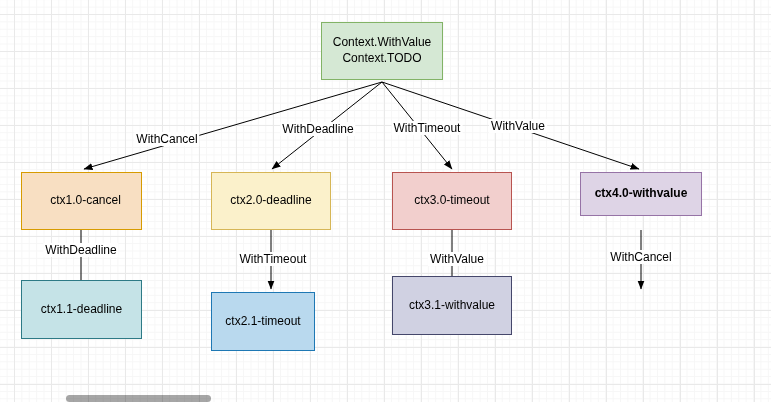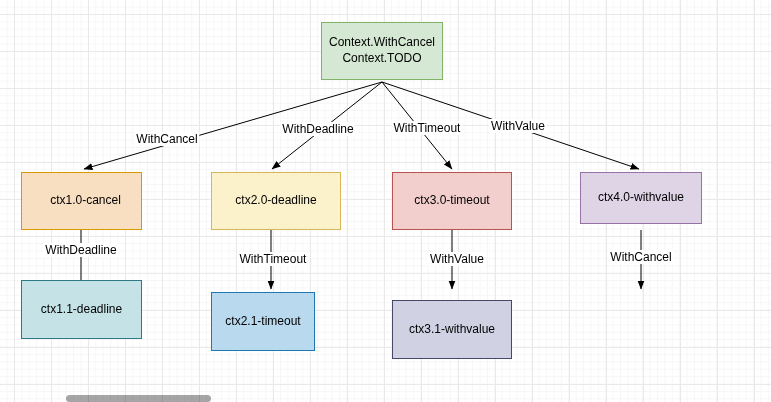--- a/index.html
+++ b/index.html
@@ -22,26 +22,26 @@
   svg.edges{position:absolute;left:0;top:0;width:771px;height:402px;}
   .node{
     position:absolute;box-sizing:border-box;
     border:1px solid #666;
     display:flex;align-items:center;justify-content:center;
     text-align:center;font-size:12px;color:#000;line-height:1.3;
     white-space:pre-line;
   }
   .node-root {left:321px;top:22px; width:122px;height:58px;}
   .node-c10  {left:21px; top:172px;width:121px;height:58px;padding-left:8px;}
-  .node-c20  {left:211px;top:172px;width:130px;height:58px;}
+  .node-c20  {left:211px;top:172px;width:120px;height:58px;}
   .node-c30  {left:392px;top:172px;width:120px;height:58px;}
-  .node-c40  {left:580px;top:172px;width:122px;height:52px;}
+  .node-c40  {left:580px;top:172px;width:122px;height:44px;font-weight:bold;}
   .node-c11  {left:21px; top:280px;width:121px;height:59px;}
   .node-c21  {left:211px;top:292px;width:104px;height:59px;}
-  .node-c31  {left:392px;top:300px;width:120px;height:59px;}
+  .node-c31  {left:392px;top:276px;width:120px;height:59px;}
   .node-c41  {left:580px;top:292px;width:122px;height:59px;}
   .edge-label{
     position:absolute;transform:translate(-50%,-50%);
     font-size:12px;color:#000;background:#ffffff;
     padding:0 2px;white-space:nowrap;
   }
   .lbl-cancel-1   {left:167px;top:139px;}
   .lbl-deadline-1 {left:318px;top:129px;}
   .lbl-timeout-1  {left:427px;top:128px;}
   .lbl-value-1    {left:518px;top:126px;}
@@ -68,21 +68,21 @@
     <line x1="382" y1="82" x2="84" y2="169" stroke="#000" stroke-width="1" marker-end="url(#arrow)"></line>
     <line x1="382" y1="82" x2="272" y2="169" stroke="#000" stroke-width="1" marker-end="url(#arrow)"></line>
     <line x1="382" y1="82" x2="452" y2="169" stroke="#000" stroke-width="1" marker-end="url(#arrow)"></line>
     <line x1="382" y1="82" x2="639" y2="169" stroke="#000" stroke-width="1" marker-end="url(#arrow)"></line>
     <line x1="81" y1="230" x2="81" y2="289" stroke="#000" stroke-width="1" marker-end="url(#arrow)"></line>
     <line x1="271" y1="230" x2="271" y2="289" stroke="#000" stroke-width="1" marker-end="url(#arrow)"></line>
     <line x1="452" y1="230" x2="452" y2="289" stroke="#000" stroke-width="1" marker-end="url(#arrow)"></line>
     <line x1="641" y1="230" x2="641" y2="289" stroke="#000" stroke-width="1" marker-end="url(#arrow)"></line>
   </svg>
 
-  <div class="node node-root" style="background: rgb(213, 232, 212); border-color: rgb(130, 179, 102);">Context.WithCancel
+  <div class="node node-root" style="background: rgb(213, 232, 212); border-color: rgb(130, 179, 102);">Context.WithValue
 Context.TODO</div>
   <div class="node node-c10" style="background: rgb(248, 223, 194); border-color: rgb(215, 155, 0);">ctx1.0-cancel</div>
   <div class="node node-c20" style="background: rgb(251, 241, 203); border-color: rgb(214, 182, 86);">ctx2.0-deadline</div>
   <div class="node node-c30" style="background: rgb(242, 207, 205); border-color: rgb(184, 84, 80);">ctx3.0-timeout</div>
   <div class="node node-c40" style="background: rgb(222, 212, 230); border-color: rgb(150, 115, 166);">ctx4.0-withvalue</div>
   <div class="node node-c11" style="background: rgb(197, 227, 231); border-color: rgb(45, 122, 134);">ctx1.1-deadline</div>
   <div class="node node-c21" style="background: rgb(185, 217, 238); border-color: rgb(30, 120, 180);">ctx2.1-timeout</div>
   <div class="node node-c31" style="background: rgb(208, 209, 226); border-color: rgb(69, 71, 107);">ctx3.1-withvalue</div>
 
   <span class="edge-label lbl-cancel-1">WithCancel</span>

